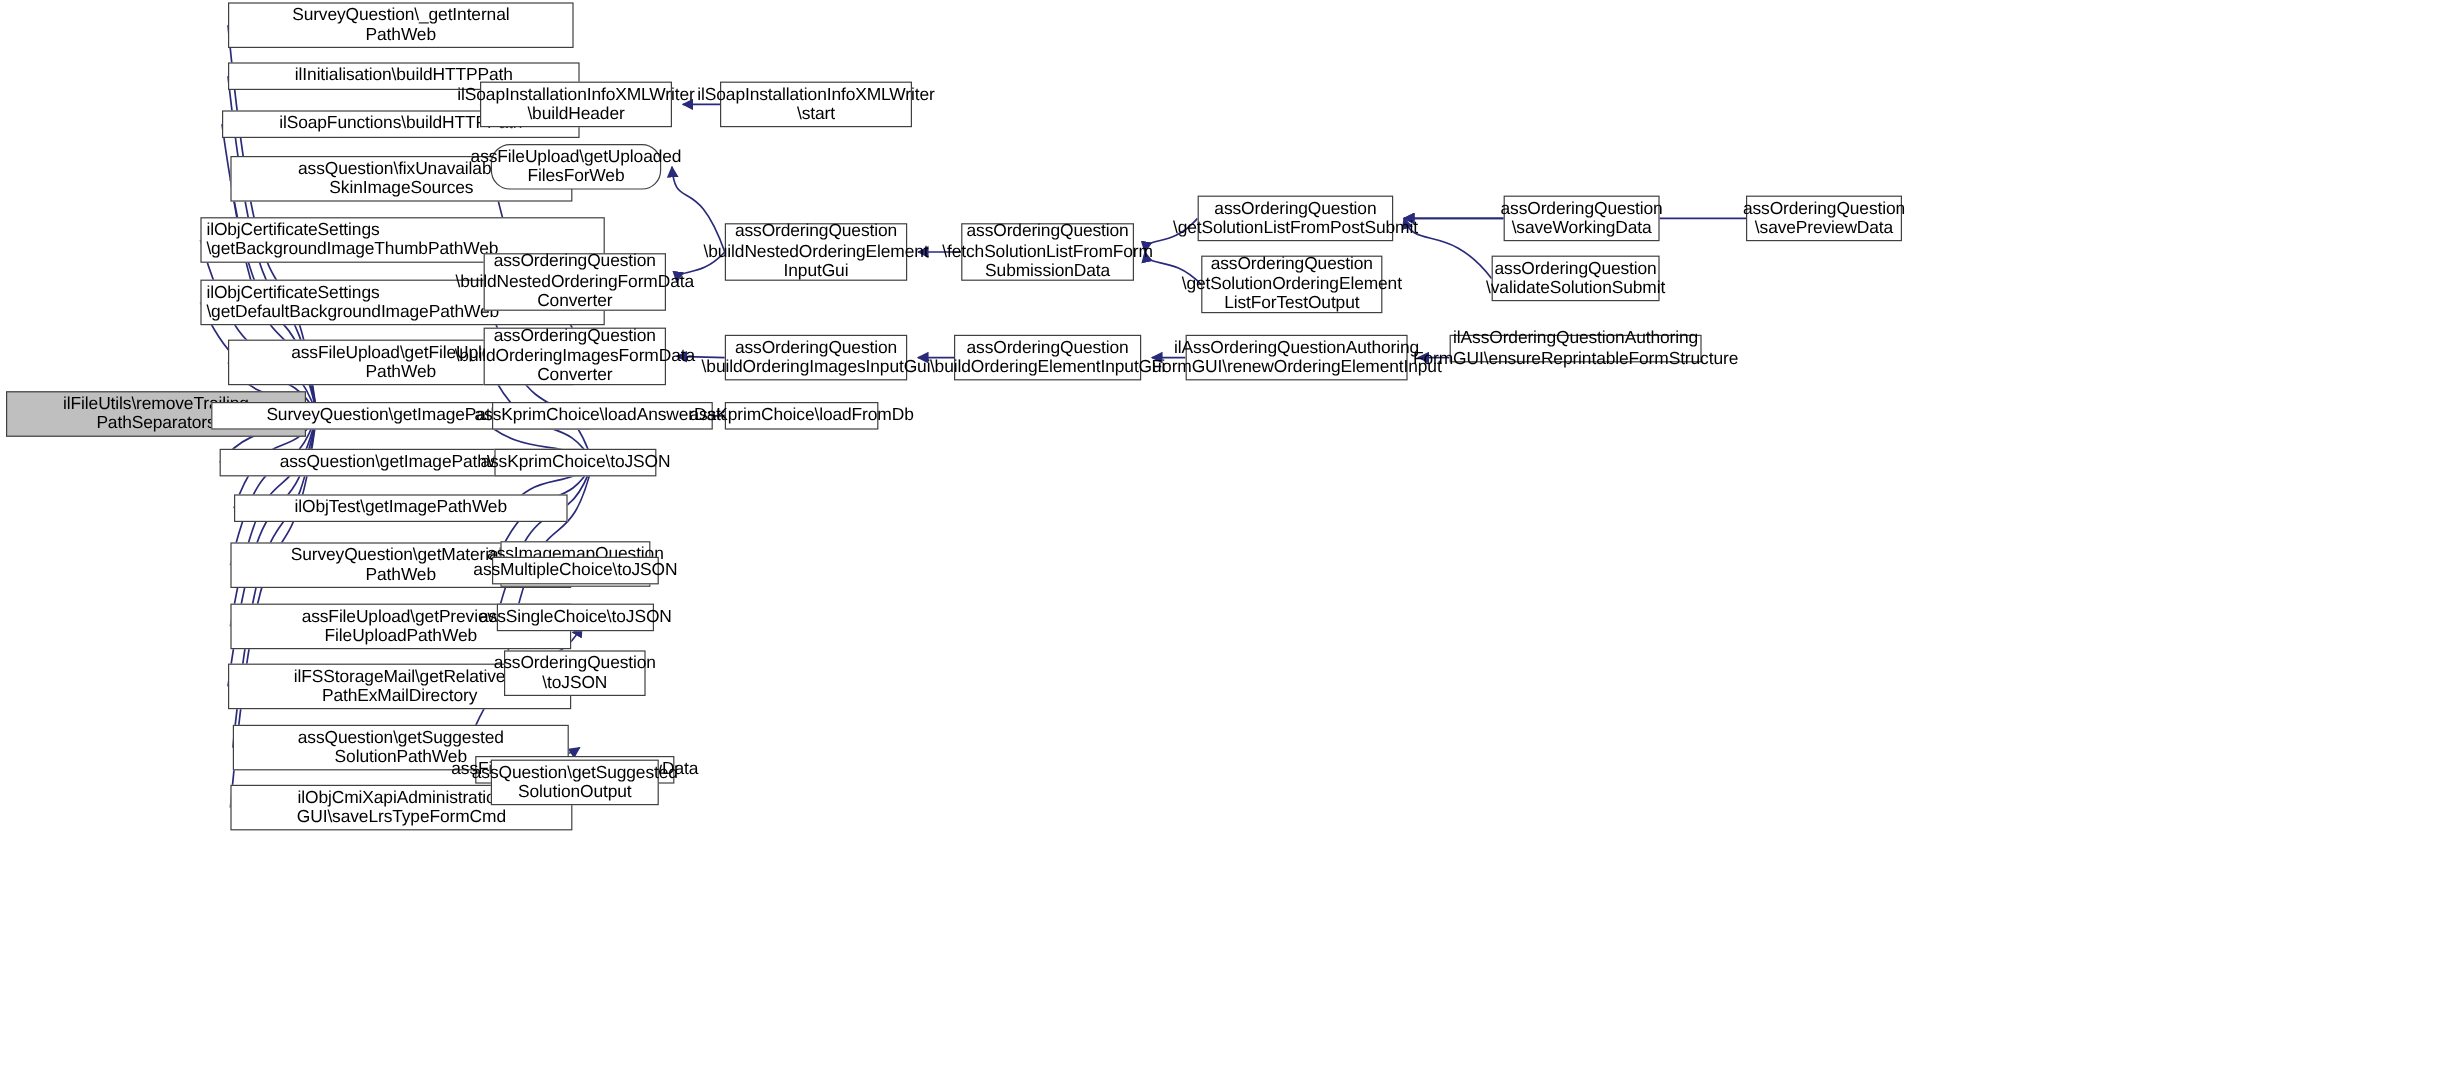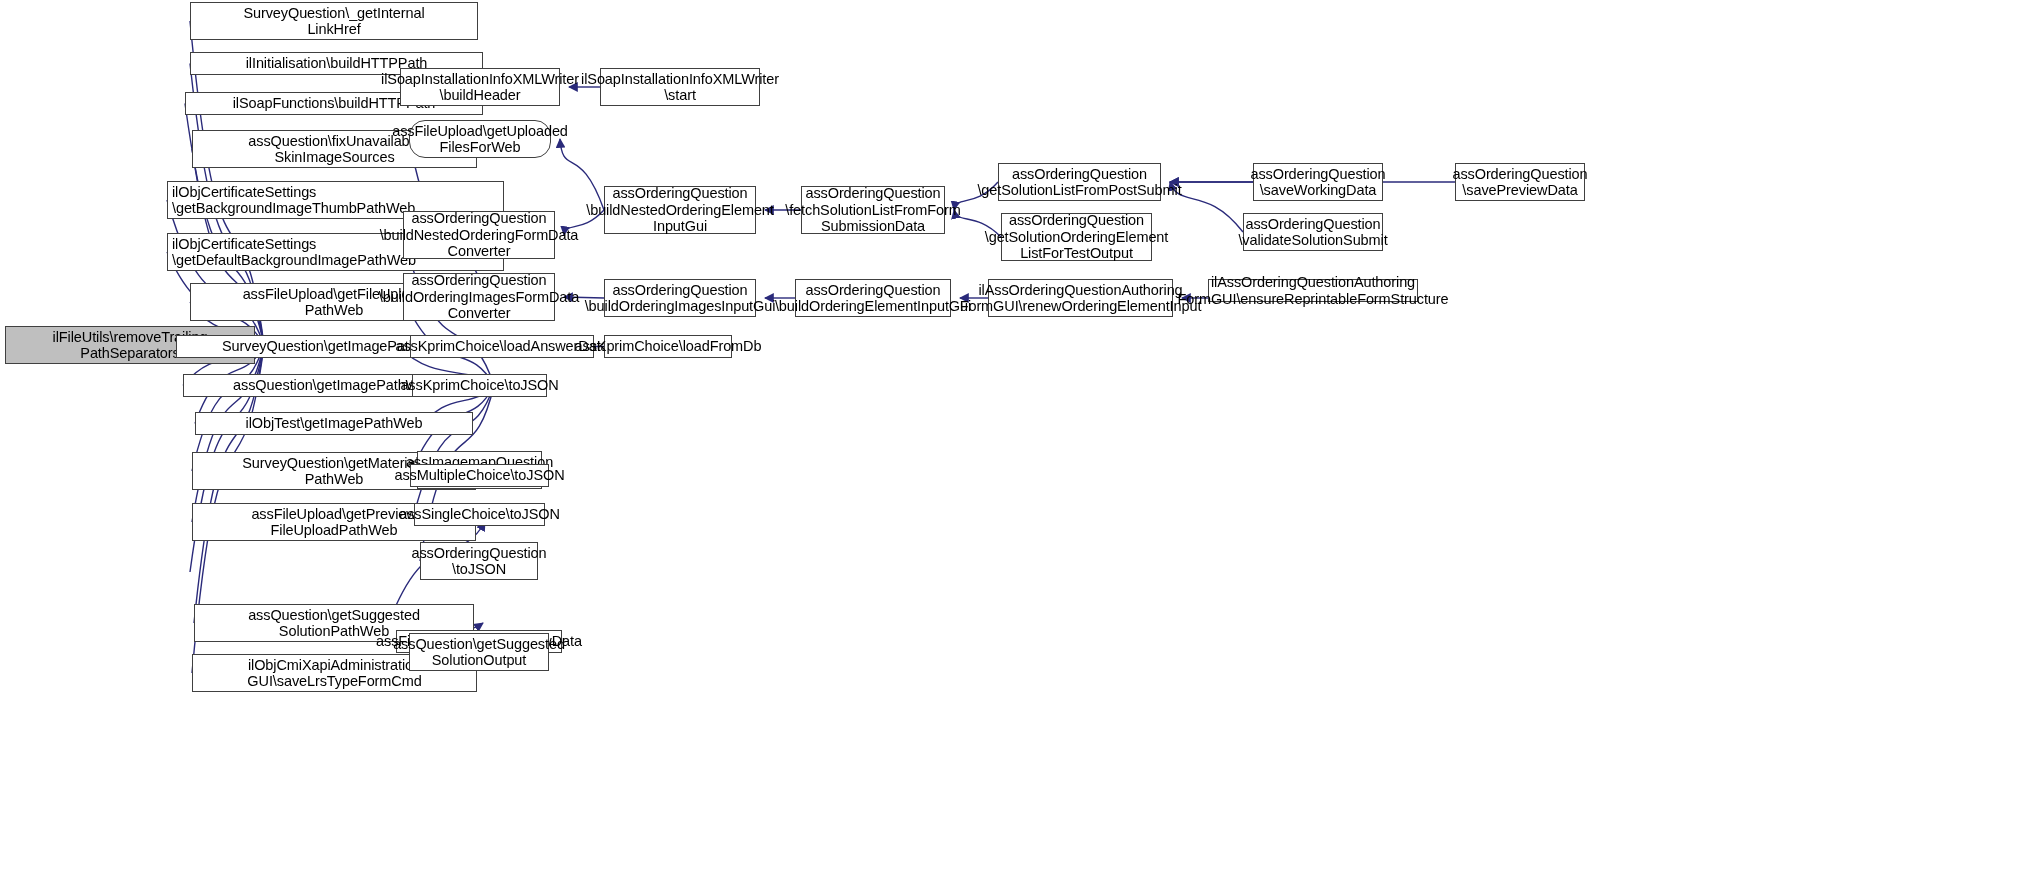--- a/index.html
+++ b/index.html
@@ -92,38 +92,40 @@
       <path d="M 1001 237 C 975.8 211.35, 957.32 224.85, 954 210" fill="none" stroke="#2a2a7a" stroke-width="1.4" marker-end="url(#ah)"></path>
       <path d="M 988 298 L 960 298" fill="none" stroke="#2a2a7a" stroke-width="1.4" marker-end="url(#ah)"></path>
       <path d="M 1253 182 L 1170 182" fill="none" stroke="#2a2a7a" stroke-width="1.4" marker-end="url(#ah)"></path>
       <path d="M 1243 232 C 1206.1 184.5, 1179.04 209.5, 1170 182" fill="none" stroke="#2a2a7a" stroke-width="1.4" marker-end="url(#ah)"></path>
       <path d="M 1208 298 L 1182 298" fill="none" stroke="#2a2a7a" stroke-width="1.4" marker-end="url(#ah)"></path>
       <path d="M 1455 182 L 1170 182" fill="none" stroke="#2a2a7a" stroke-width="1.4" marker-end="url(#ah)"></path>
     </svg>
 <div class="node root" style="left: 5px; top: 326px; width: 250px; height: 38px;">ilFileUtils\removeTrailing
 PathSeparators</div>
     <div class="node" style="left: 190px; top: 2px; width: 288px; height: 38px;">SurveyQuestion\_getInternal
-LinkHref</div>
+PathWeb</div>
     <div class="node" style="left: 190px; top: 52px; width: 293px; height: 23px;">ilInitialisation\buildHTTPPath</div>
     <div class="node" style="left: 185px; top: 92px; width: 298px; height: 23px;">ilSoapFunctions\buildHTTPPath</div>
     <div class="node" style="left: 192px; top: 130px; width: 285px; height: 38px;">assQuestion\fixUnavailable
 SkinImageSources</div>
     <div class="node" style="left: 167px; top: 181px; width: 337px; height: 38px; justify-content: flex-start; text-align: left; padding-left: 4px;">ilObjCertificateSettings
 \getBackgroundImageThumbPathWeb</div>
     <div class="node" style="left: 167px; top: 233px; width: 337px; height: 38px; justify-content: flex-start; text-align: left; padding-left: 4px;">ilObjCertificateSettings
 \getDefaultBackgroundImagePathWeb</div>
     <div class="node" style="left: 190px; top: 283px; width: 288px; height: 38px;">assFileUpload\getFileUpload
 PathWeb</div>
     <div class="node" style="left: 176px; top: 335px; width: 316px; height: 23px;">SurveyQuestion\getImagePathWeb</div>
     <div class="node" style="left: 183px; top: 374px; width: 302px; height: 23px;">assQuestion\getImagePathWeb</div>
     <div class="node" style="left: 195px; top: 412px; width: 278px; height: 23px;">ilObjTest\getImagePathWeb</div>
     <div class="node" style="left: 192px; top: 452px; width: 284px; height: 38px;">SurveyQuestion\getMaterials
 PathWeb</div>
     <div class="node" style="left: 192px; top: 503px; width: 284px; height: 38px;">assFileUpload\getPreview
 FileUploadPathWeb</div>
+    <div class="node" style="left: 190px; top: 553px; width: 286px; height: 38px;">ilFSStorageMail\getRelative
+PathExMailDirectory</div>
     <div class="node" style="left: 194px; top: 604px; width: 280px; height: 38px;">assQuestion\getSuggested
 SolutionPathWeb</div>
     <div class="node" style="left: 192px; top: 654px; width: 285px; height: 38px;">ilObjCmiXapiAdministration
 GUI\saveLrsTypeFormCmd</div>
     <div class="node" style="left: 400px; top: 68px; width: 160px; height: 38px;">ilSoapInstallationInfoXMLWriter
 \buildHeader</div>
     <div class="node" style="left: 409px; top: 120px; width: 142px; height: 38px; border-radius: 16px;">assFileUpload\getUploaded
 FilesForWeb</div>
     <div class="node" style="left: 403px; top: 211px; width: 152px; height: 48px;">assOrderingQuestion
 \buildNestedOrderingFormData

